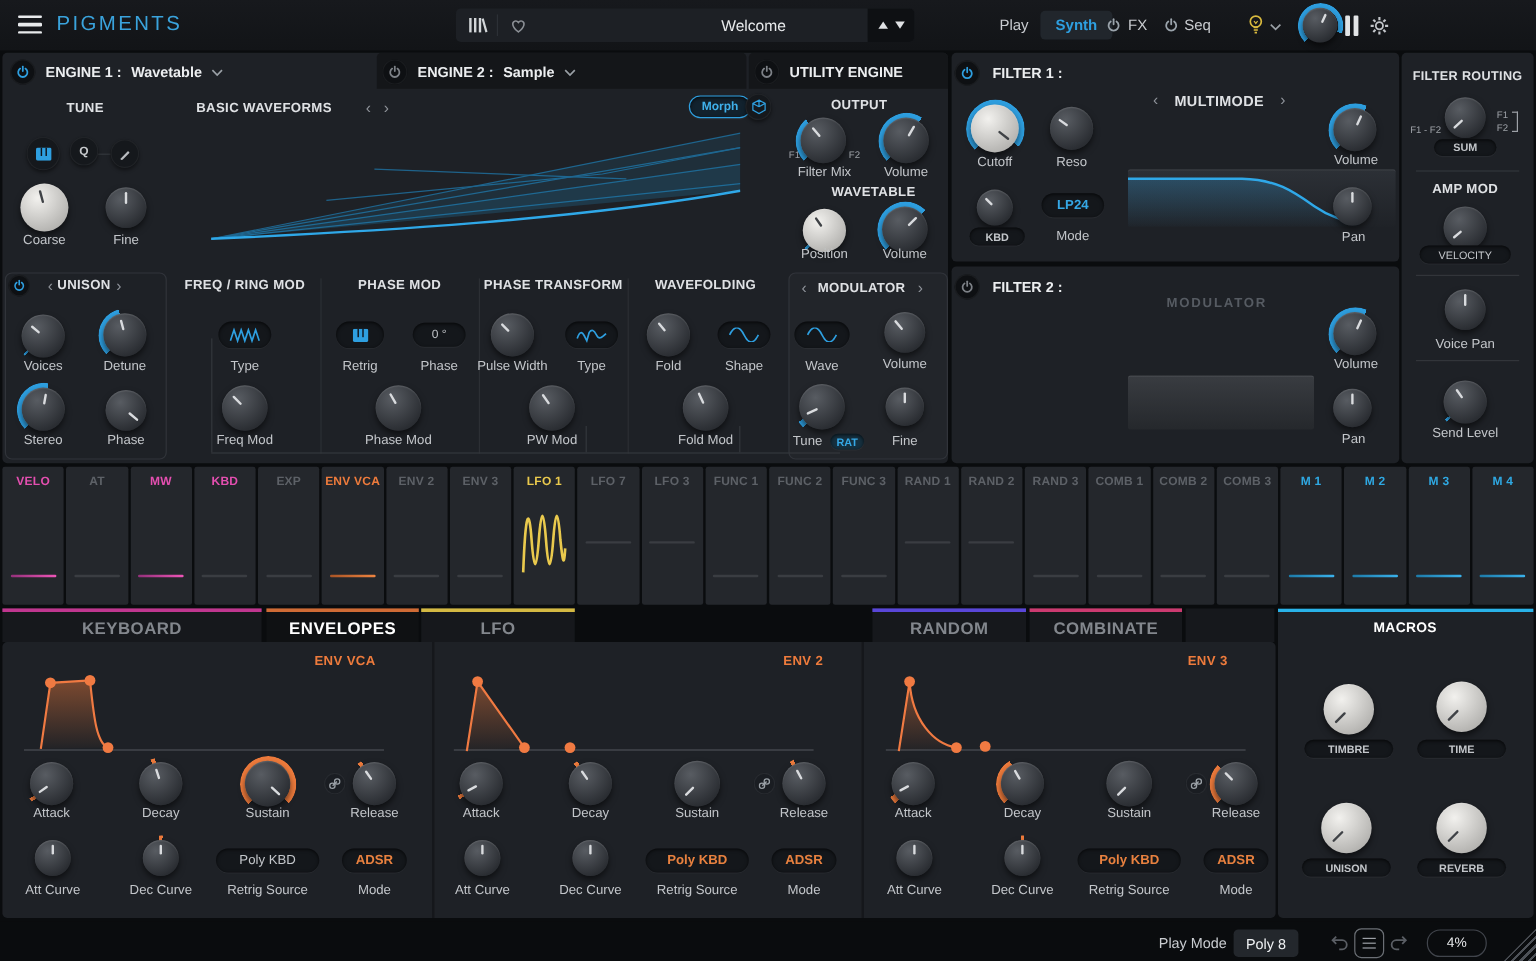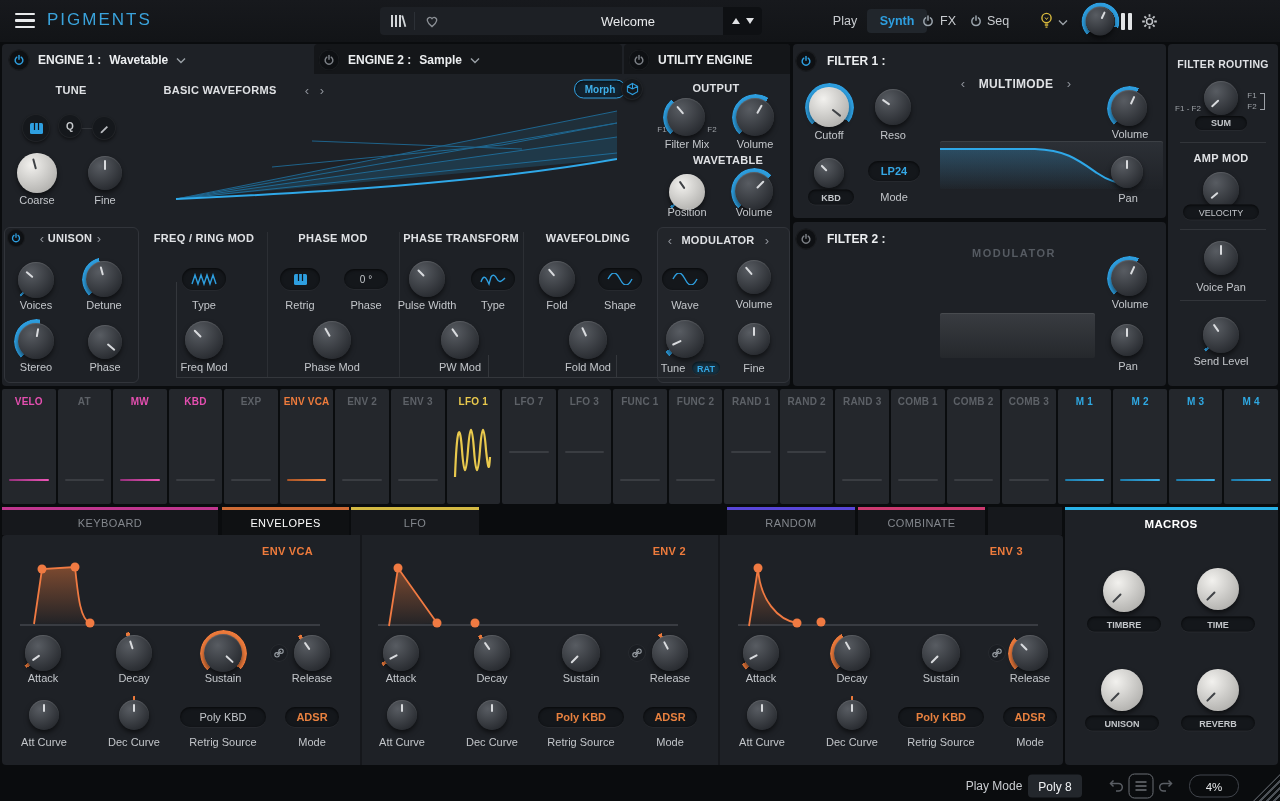--- a/index.html
+++ b/index.html
@@ -51,21 +51,21 @@
   
   .modrow{position:absolute;left:2px;top:389px;width:1276px;height:115px;display:flex;gap:2px;}
   .mslot{flex:1;position:relative;background:#24272c;border-radius:2px;padding-left:17px;}
   .mlabel{position:absolute;top:7px;left:0;right:0;text-align:center;font-size:10px;font-weight:bold;letter-spacing:.2px;}
   .c-mag{color:#e44fb0;} .c-org{color:#ee7b3c;} .c-yel{color:#e9c94d;} .c-blu{color:#2fa8e2;} .c-dim{color:#5d6167;}
   .mline{position:absolute;left:13%;right:13%;height:2px;border-radius:1px;}
   .mline.low{bottom:23px;} .mline.mid{bottom:51px;}
   .l-mag{background:linear-gradient(90deg,#93307a,#ef55b8);} .l-org{background:linear-gradient(90deg,#a85426,#ef8440);}
   .l-blu{background:linear-gradient(90deg,#1d7aa8,#3ab2ec);} .l-faint{background:#3a3d42;}
   
-  .tab{position:absolute;top:507px;height:28px;background:#16181c;border-top:3px solid transparent;box-sizing:border-box;display:flex;align-items:center;justify-content:center;font-size:11px;font-weight:normal;color:#83878d;letter-spacing:.4px;}
+  .tab{position:absolute;top:507px;height:28px;background:#16181c;border-top:3px solid transparent;box-sizing:border-box;display:flex;align-items:center;justify-content:center;font-size:14px;font-weight:bold;color:#83878d;letter-spacing:.4px;}
   .tab.active{color:#ffffff;background:#0f1113;}
   
   .envcol{position:absolute;top:0;height:230px;}
   .envtitle{position:absolute;top:10px;font-size:11px;font-weight:bold;color:#ee7b3c;letter-spacing:.3px;}
   .linkbtn{position:absolute;transform:translate(-50%,-50%);width:18px;height:18px;border-radius:50%;background:#1a1d22;box-shadow:inset 0 0 0 1px rgba(255,255,255,.06);display:flex;align-items:center;justify-content:center;}
   
   .footer{position:absolute;left:0;top:768px;width:1280px;height:33px;background:#0a0c0e;}
   .polypill{position:absolute;transform:translate(-50%,-50%);background:#23272c;border-radius:4px;color:#f0f2f4;font-size:12px;display:flex;align-items:center;justify-content:center;}
   .cpupill{position:absolute;transform:translate(-50%,-50%);border:1px solid #41454c;border-radius:11px;color:#e6e8ea;font-size:11.5px;display:flex;align-items:center;justify-content:center;}
   .iconbtn{position:absolute;transform:translate(-50%,-50%);display:flex;align-items:center;justify-content:center;}
@@ -605,20 +605,24 @@
       </div>
     <div class="mslot">
         <div class="mlabel c-dim">FUNC 1</div>
         <div class="mline low l-faint"></div>
       </div>
     <div class="mslot">
         <div class="mlabel c-dim">FUNC 2</div>
         <div class="mline low l-faint"></div>
       </div>
     <div class="mslot">
+        <div class="mlabel c-dim">FUNC 3</div>
+        <div class="mline low l-faint"></div>
+      </div>
+    <div class="mslot">
         <div class="mlabel c-dim">RAND 1</div>
         <div class="mline mid l-faint"></div>
       </div>
     <div class="mslot">
         <div class="mlabel c-dim">RAND 2</div>
         <div class="mline mid l-faint"></div>
       </div>
     <div class="mslot">
         <div class="mlabel c-dim">RAND 3</div>
         <div class="mline low l-faint"></div>

